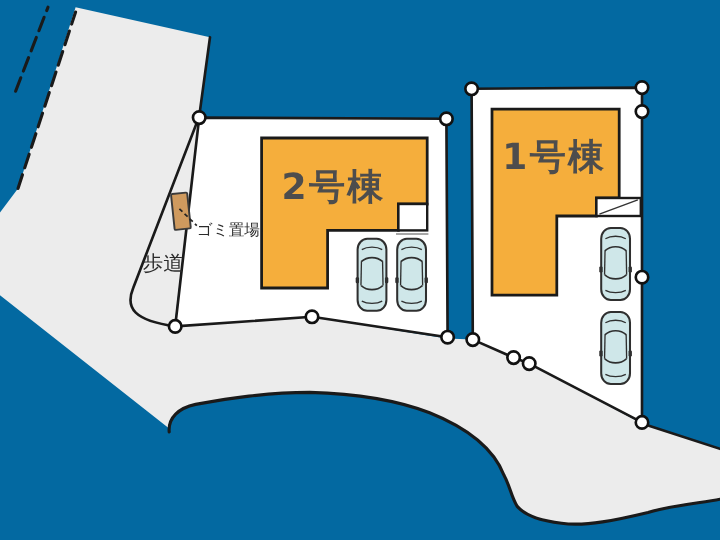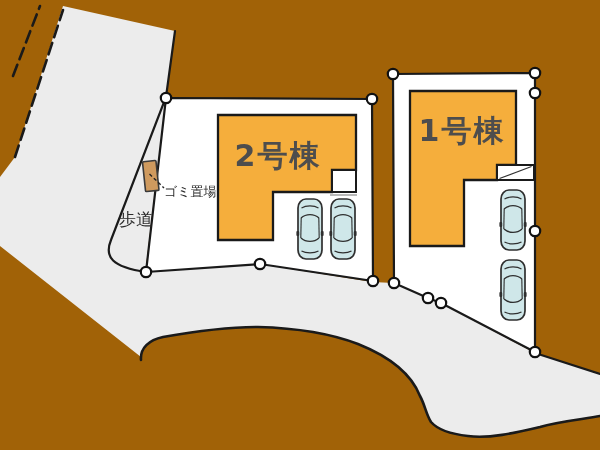--- a/index.html
+++ b/index.html
@@ -1,16 +1,16 @@
 <!DOCTYPE html>
 <html><head>
 <meta charset="utf-8">
 <style>
   html,body{margin:0;padding:0;background:#ffffff;}
-  .stage{width:600px;height:450px;position:relative;overflow:hidden;background:#a16207;}
+  .stage{width:600px;height:450px;position:relative;overflow:hidden;background:#0369a1;}
   svg{display:block;}
   text{font-family:"DejaVu Sans","Liberation Sans",sans-serif;}
   .bldg-label{font-size:30px;font-weight:700;letter-spacing:2px;}
   .small-label{font-size:13px;}
   .walk-label{font-size:17px;}
 </style>
 </head>
 <body>
 
 <div class="stage">

